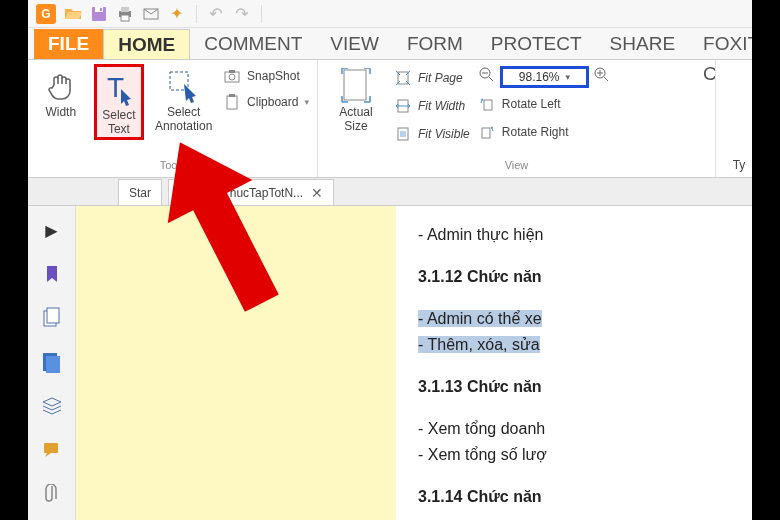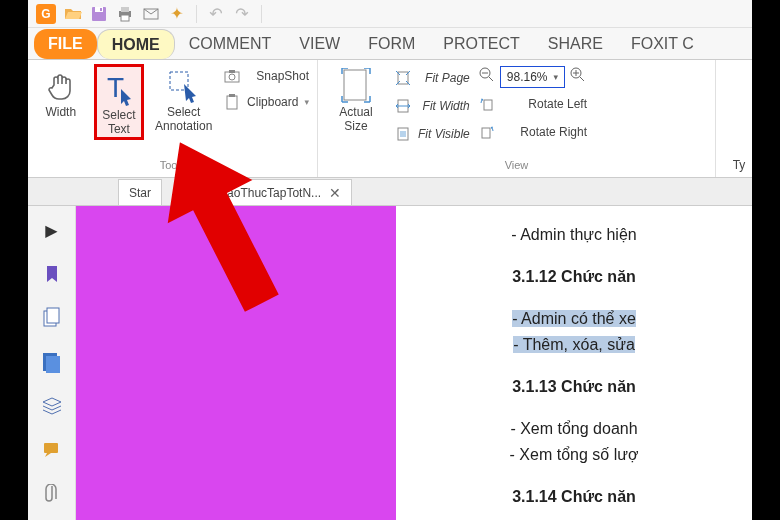--- a/index.html
+++ b/index.html
@@ -6,49 +6,49 @@
   html, body { width: 780px; height: 520px; overflow: hidden; background: #000; }
   .frame { position: absolute; left: 28px; top: 0; width: 724px; height: 520px; background: #fff; overflow: hidden; }
 
   
   .qat { height: 28px; background: #f7f7f7; border-bottom: 1px solid #e0e0e0; display: flex; align-items: center; padding: 0 8px; gap: 8px; }
   .qat .icon { width: 18px; height: 18px; display: flex; align-items: center; justify-content: center; color: #888; }
   .qat .sep { width: 1px; height: 18px; background: #ddd; margin: 0 2px; }
 
   
   .tabs { height: 32px; background: #f7f7f7; display: flex; align-items: flex-end; border-bottom: 1px solid #ccc; }
-  .tab { padding: 0 14px; height: 30px; line-height: 30px; font-size: 16px; color: #555; cursor: pointer; border-radius: 13px; }
+  .tab { padding: 0 14px; height: 30px; line-height: 30px; font-size: 19px; color: #555; cursor: pointer; }
   .tab.file { background: #ff8c1a; color: #fff; font-weight: 600; margin-left: 6px; }
   .tab.active { background: #fef9c3; border: 1px solid #ccc; border-bottom: none; color: #333; font-weight: 600; }
 
   
   .ribbon { height: 118px; background: #fff; border-bottom: 1px solid #ccc; display: flex; }
   .group { border-right: 1px solid #e0e0e0; padding: 4px 8px; display: flex; flex-direction: column; justify-content: space-between; }
   .grouprow { display: flex; gap: 8px; }
   .bigbtn { width: 60px; display: flex; flex-direction: column; align-items: center; justify-content: flex-start; padding-top: 4px; gap: 2px; cursor: pointer; }
   .bigbtn .ico { width: 36px; height: 36px; display: flex; align-items: center; justify-content: center; }
   .bigbtn .lbl { font-size: 12px; color: #444; text-align: center; line-height: 1.15; }
   .grouplabel { font-size: 11px; color: #888; text-align: center; padding-bottom: 2px; }
-  .smallbtn { display: flex; align-items: center; gap: 6px; cursor: pointer; font-size: 12px; color: #444; height: 24px; justify-content: space-between; }
+  .smallbtn { display: flex; align-items: center; gap: 6px; cursor: pointer; font-size: 12px; color: #444; height: 24px; }
   .smallbtn .sico { width: 18px; height: 18px; display:flex;align-items:center;justify-content:center;}
-  .zoom-cb { height: 22px; border: 1px solid #1d4ed8; background: #fff; display: flex; align-items: center; padding: 0 6px; gap: 6px; font-size: 12px; color: #333; }
+  .zoom-cb { height: 22px; border: 3px solid #1d4ed8; background: #fff; display: flex; align-items: center; padding: 0 16px; gap: 6px; font-size: 12px; color: #333; }
   .zoom-cb .caret { font-size: 9px; color: #666; }
 
   .highlight-box { border: 3px solid #e10000; }
 
   
   .doctabs { height: 28px; background: #eee; display: flex; align-items: flex-end; padding-left: 90px; border-bottom: 1px solid #ccc; }
-  .doctab { background: #fff; border: 1px solid #ccc; border-bottom: none; height: 26px; display: flex; align-items: center; gap: 8px; padding: 0 10px; font-size: 12px; color: #444; margin-right: 24px; cursor: pointer; max-width: 180px; }
+  .doctab { background: #fff; border: 1px solid #ccc; border-bottom: none; height: 26px; display: flex; align-items: center; gap: 8px; padding: 0 10px; font-size: 12px; color: #444; margin-right: 6px; cursor: pointer; max-width: 180px; }
   .doctab .close { color: #666; font-size: 14px; cursor: pointer; }
 
   
   .workspace { position: absolute; left: 0; top: 178px; right: 0; bottom: 0; display: flex; }
   .navpane { width: 48px; background: #f3f3f3; border-right: 1px solid #ddd; display: flex; flex-direction: column; align-items: center; padding-top: 10px; gap: 16px; }
   .navbtn { width: 28px; height: 28px; display: flex; align-items: center; justify-content: center; color: #5070b0; cursor: pointer; }
-  .docarea { flex: 1; background: #d946ef; position: relative; display:flex;text-align:center; }
+  .docarea { flex: 1; background: #fef9c3; position: relative; display:flex; }
   .page { position:absolute; left:320px; top:0; right:0; bottom:0; background: #fff; padding: 20px 22px; font-family: "Times New Roman", serif; font-size: 16px; color: #222; overflow:hidden;}
   .page p { margin-bottom: 8px; white-space: nowrap; }
   .page .bold { font-weight: 700; }
   .page .sel { background: #b8cce4; }
 
   
   .arrow { position: absolute; left: 130px; top: 132px; width: 130px; height: 190px; pointer-events: none; transform: rotate(-27deg); }
 </style>
 </head>
 <body>

